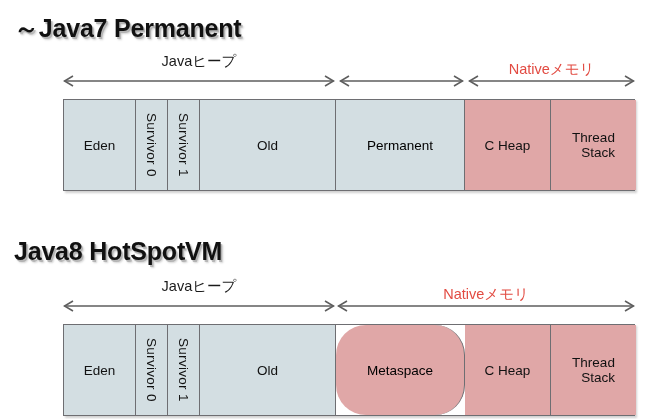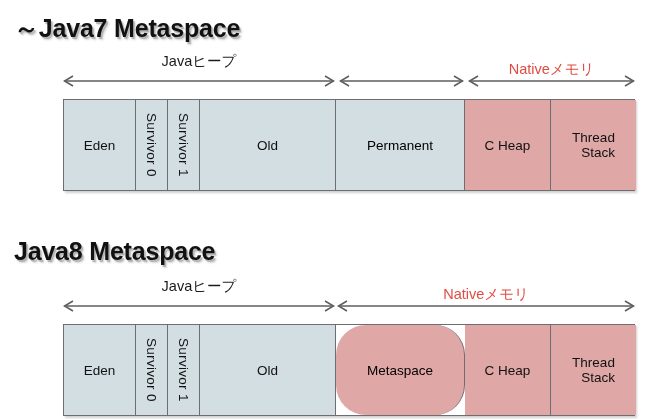--- a/index.html
+++ b/index.html
@@ -109,21 +109,21 @@
     writing-mode: vertical-rl;
     text-orientation: mixed;
     white-space: nowrap;
     letter-spacing: 0.3px;
   }
 </style>
 </head>
 <body>
 
 <div class="diagram" id="diagram-java7">
-  <div class="title">～Java7 Metaspace</div>
+  <div class="title">～Java7 Permanent</div>
   <div class="arrow-band">
       <div class="arrow-group" style="left: 63px; width: 272px;">
         <div class="arrow-label">Javaヒープ</div>
         <div class="arrow-line-wrap">
           <svg viewBox="0 0 272 16" preserveAspectRatio="none">
             <line x1="1.5" y1="8" x2="270.5" y2="8" stroke="#5e5e5e" stroke-width="1.6"></line>
             <polyline points="10,3 1.5,8 10,13" fill="none" stroke="#5e5e5e" stroke-width="1.6" vector-effect="non-scaling-stroke"></polyline>
             <polyline points="262,3 270.5,8 262,13" fill="none" stroke="#5e5e5e" stroke-width="1.6" vector-effect="non-scaling-stroke"></polyline>
           </svg>
         </div>
@@ -167,21 +167,21 @@
       <div class="seg pink" style="width: 86px; flex: 0 0 86px;">
         <span class="seg-label">C Heap</span>
       </div>
       <div class="seg pink" style="width: 85px; flex: 0 0 85px;">
         <span class="seg-label">Thread<br>Stack</span>
       </div>
     </div>
 </div>
 
 <div class="diagram" id="diagram-java8">
-  <div class="title">Java8 Metaspace</div>
+  <div class="title">Java8 HotSpotVM</div>
   <div class="arrow-band">
       <div class="arrow-group" style="left: 63px; width: 272px;">
         <div class="arrow-label">Javaヒープ</div>
         <div class="arrow-line-wrap">
           <svg viewBox="0 0 272 16" preserveAspectRatio="none">
             <line x1="1.5" y1="8" x2="270.5" y2="8" stroke="#5e5e5e" stroke-width="1.6"></line>
             <polyline points="10,3 1.5,8 10,13" fill="none" stroke="#5e5e5e" stroke-width="1.6" vector-effect="non-scaling-stroke"></polyline>
             <polyline points="262,3 270.5,8 262,13" fill="none" stroke="#5e5e5e" stroke-width="1.6" vector-effect="non-scaling-stroke"></polyline>
           </svg>
         </div>

